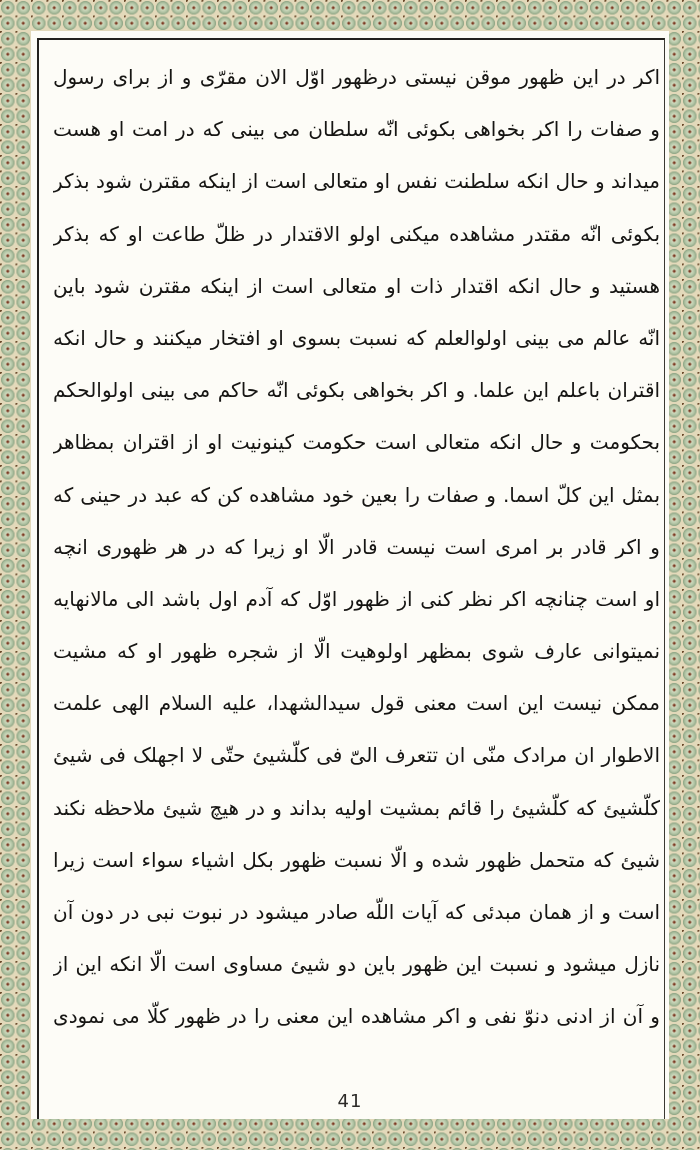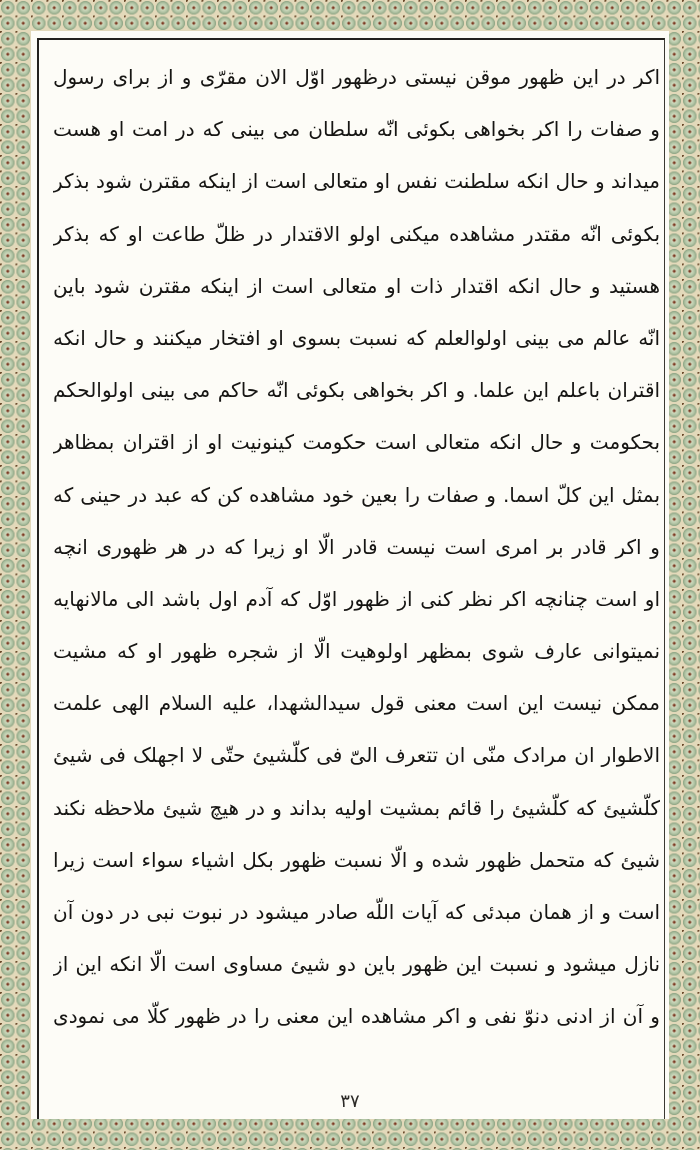--- a/index.html
+++ b/index.html
@@ -87,15 +87,15 @@
       <div class="line">نمیتوانی عارف شوی بمظهر اولوهیت الّا از شجره ظهور او که مشیت اولیه باشد زیرا که غیر این در امکان</div>
       <div class="line">ممکن نیست این است معنی قول سیدالشهدا، علیه السلام الهی علمت باختلاف الآثار و تنقلات</div>
       <div class="line">الاطوار ان مرادک منّی ان تتعرف الیّ فی کلّشیئ حتّی لا اجهلک فی شیئ زیرا که این است ثمره وجود</div>
       <div class="line">کلّشیئ که کلّشیئ را قائم بمشیت اولیه بداند و در هیچ شیئ ملاحظه نکند الّا ظهور اللّه را بقدر شیئیت آن</div>
       <div class="line">شیئ که متحمل ظهور شده و الّا نسبت ظهور بکل اشیاء سواء است زیرا که یک نوع ظهور ایات اللّه</div>
       <div class="line">است و از همان مبدئی که آیات اللّه صادر میشود در نبوت نبی در دون آن هم بانچه لایق است</div>
       <div class="line">نازل میشود و نسبت این ظهور باین دو شیئ مساوی است الّا انکه این از اعلی علوّ اثبات است</div>
       <div class="line">و آن از ادنی دنوّ نفی و اکر مشاهده این معنی را در ظهور کلّا می نمودی درظهور کینونیتی هم خواهی نمود</div>
     </div>
 
-    <div class="page-number">۳۷</div>
+    <div class="page-number">41</div>
   </div>
 </div>
 
 </body></html>

